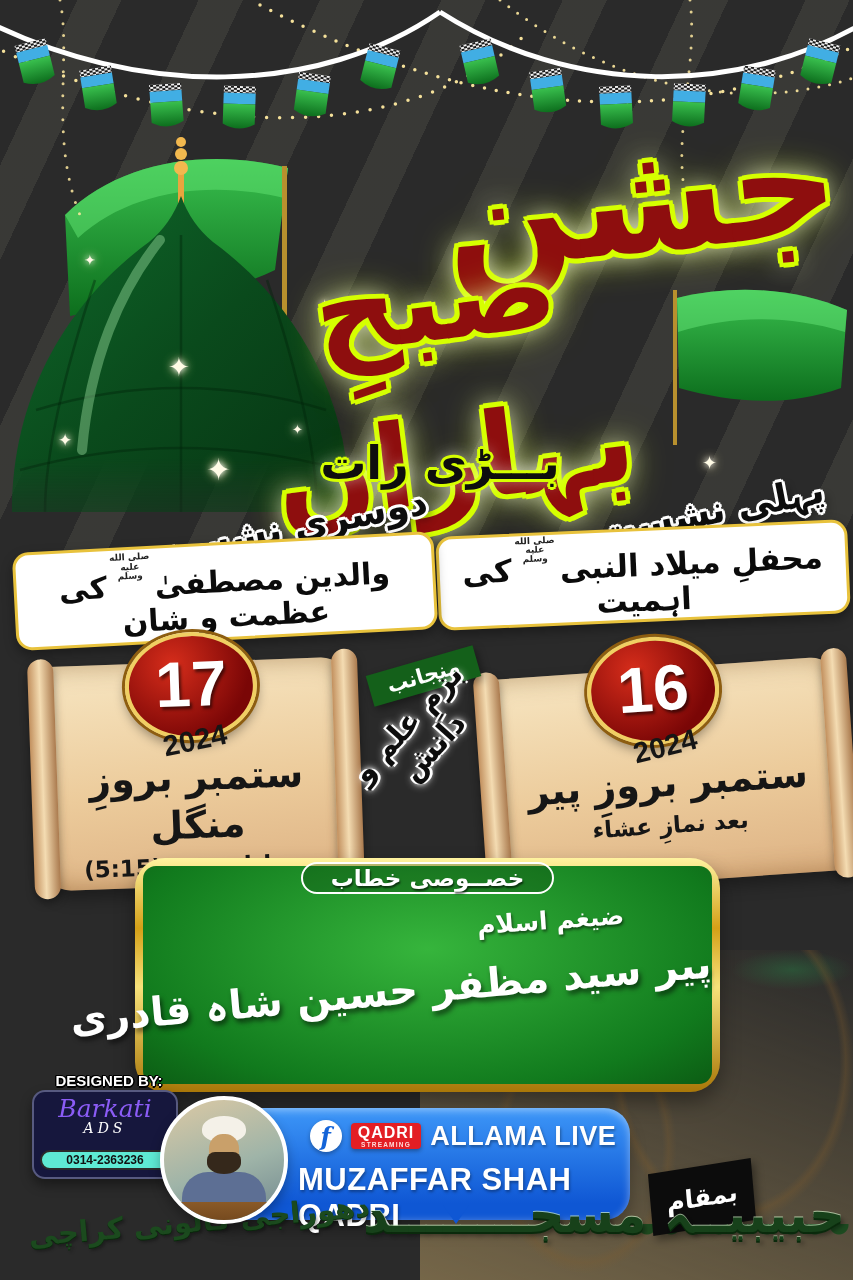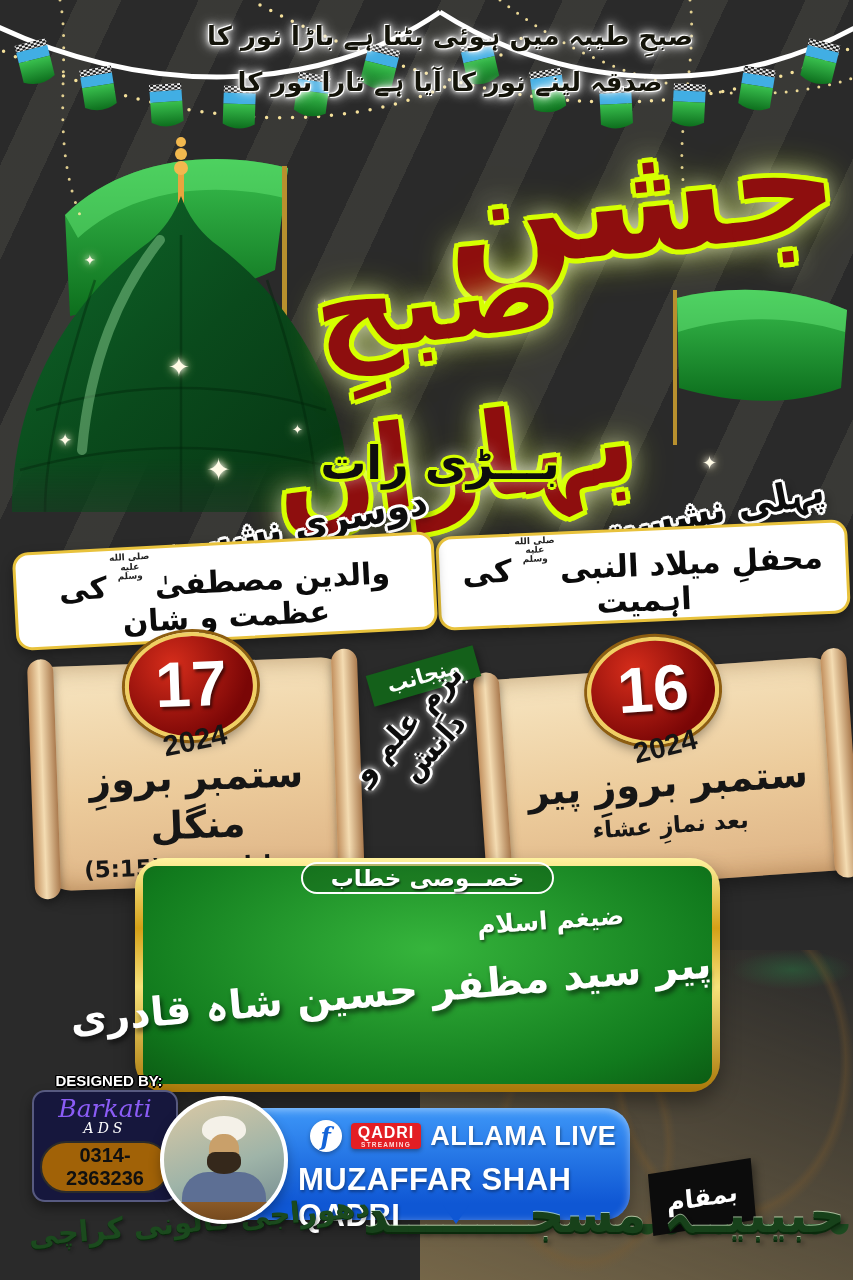--- a/index.html
+++ b/index.html
@@ -78,22 +78,22 @@
     transform:rotate(-4deg);text-shadow:1px 2px 3px rgba(0,0,0,.55);}
   .banner-name{position:absolute;top:74px;left:0;right:0;text-align:center;color:#fff;font-size:40px;font-weight:bold;
     transform:rotate(-5deg);line-height:2.4;white-space:nowrap;text-shadow:2px 4px 5px rgba(0,0,0,.55);}
   
   .des-head{left:34px;top:1072px;width:150px;text-align:center;color:#fff;font-size:15px;font-weight:bold;
     text-shadow:1.5px 0 0 #000,-1.5px 0 0 #000,0 1.5px 0 #000,0 -1.5px 0 #000,1px 1px 0 #000,-1px -1px 0 #000;}
   .des-card{left:32px;top:1090px;width:146px;background:#16173d;border:2px solid rgba(210,215,255,.35);
     border-radius:13px;padding:4px 6px 7px;box-sizing:border-box;box-shadow:0 6px 12px rgba(0,0,0,.4);text-align:center;}
   .des-name{font-family:"DejaVu Serif",serif;font-style:italic;color:#8b5cf6;font-size:25px;line-height:1.05;}
   .des-sub{font-family:"DejaVu Serif",serif;font-style:italic;color:#fff;font-size:14px;letter-spacing:4px;margin-top:-2px;}
-  .des-phone{margin-top:5px;background:#a16207;border:2px solid #2b2b2b;border-radius:999px;color:#101010;
-    font-size:20px;font-weight:bold;padding:1px 2px;}
+  .des-phone{margin-top:14px;background:#5eead4;border:2px solid #2b2b2b;border-radius:999px;color:#101010;
+    font-size:12px;font-weight:bold;padding:1px 2px;}
   
   .livebar{left:206px;top:1108px;width:424px;height:112px;border-radius:26px;
     background:linear-gradient(180deg,#3d97f8,#0f57d4 85%);
     box-shadow:0 10px 16px rgba(0,0,0,.28), inset 0 2px 8px rgba(255,255,255,.45);}
   .livebar::after{content:"";position:absolute;bottom:-17px;left:56%;
     border:13px solid transparent;border-top:19px solid #0f57d4;}
   .lb-row1{position:absolute;left:100px;right:10px;top:12px;display:flex;align-items:center;justify-content:center;gap:9px;}
   .fb-circle{width:32px;height:32px;border-radius:50%;background:#fff;display:flex;align-items:center;justify-content:center;
     font-family:"DejaVu Serif",serif;font-weight:bold;font-style:italic;color:#1464d8;font-size:24px;box-shadow:0 2px 4px rgba(0,0,0,.3);}
   .live-badge{background:#e31e24;border-radius:4px;padding:1px 7px 0;text-align:center;box-shadow:0 2px 4px rgba(0,0,0,.35);}
@@ -200,24 +200,20 @@
 
   <span class="spk" style="left:168px;top:352px;font-size:26px;">✦</span>
   <span class="spk" style="left:318px;top:296px;font-size:16px;">✦</span>
   <span class="spk" style="left:118px;top:548px;font-size:20px;">✦</span>
   <span class="spk" style="left:292px;top:422px;font-size:13px;">✦</span>
   <span class="spk" style="left:84px;top:252px;font-size:14px;">✦</span>
   <span class="spk" style="left:206px;top:452px;font-size:30px;">✦</span>
   <span class="spk" style="left:702px;top:452px;font-size:18px;">✦</span>
   <span class="spk" style="left:58px;top:430px;font-size:17px;">✦</span>
 
-  <div class="abs couplet u">
-    <div>صبحِ طیبہ میں ہوئی بٹتا ہے باڑا نور کا</div>
-    <div>صدقہ لینے نور کا آیا ہے تارا نور کا</div>
-  </div>
 
   <div class="abs title-jashn u ol-y-big">جشن</div>
   <div class="abs title-main u ol-y-big">صبحِ بہاراں</div>
   <div class="abs subtitle u ol-y">بـــڑی رات</div>
 
   <div class="abs session-label sess1-label u ol-w">پہلی نشست</div>
   <div class="abs wbox wbox1 u">
     <span>
       <span>محفلِ میلاد النبی</span><span class="hon u">صلى الله عليه وسلم</span><span>کی اہمیت</span>
     </span>

